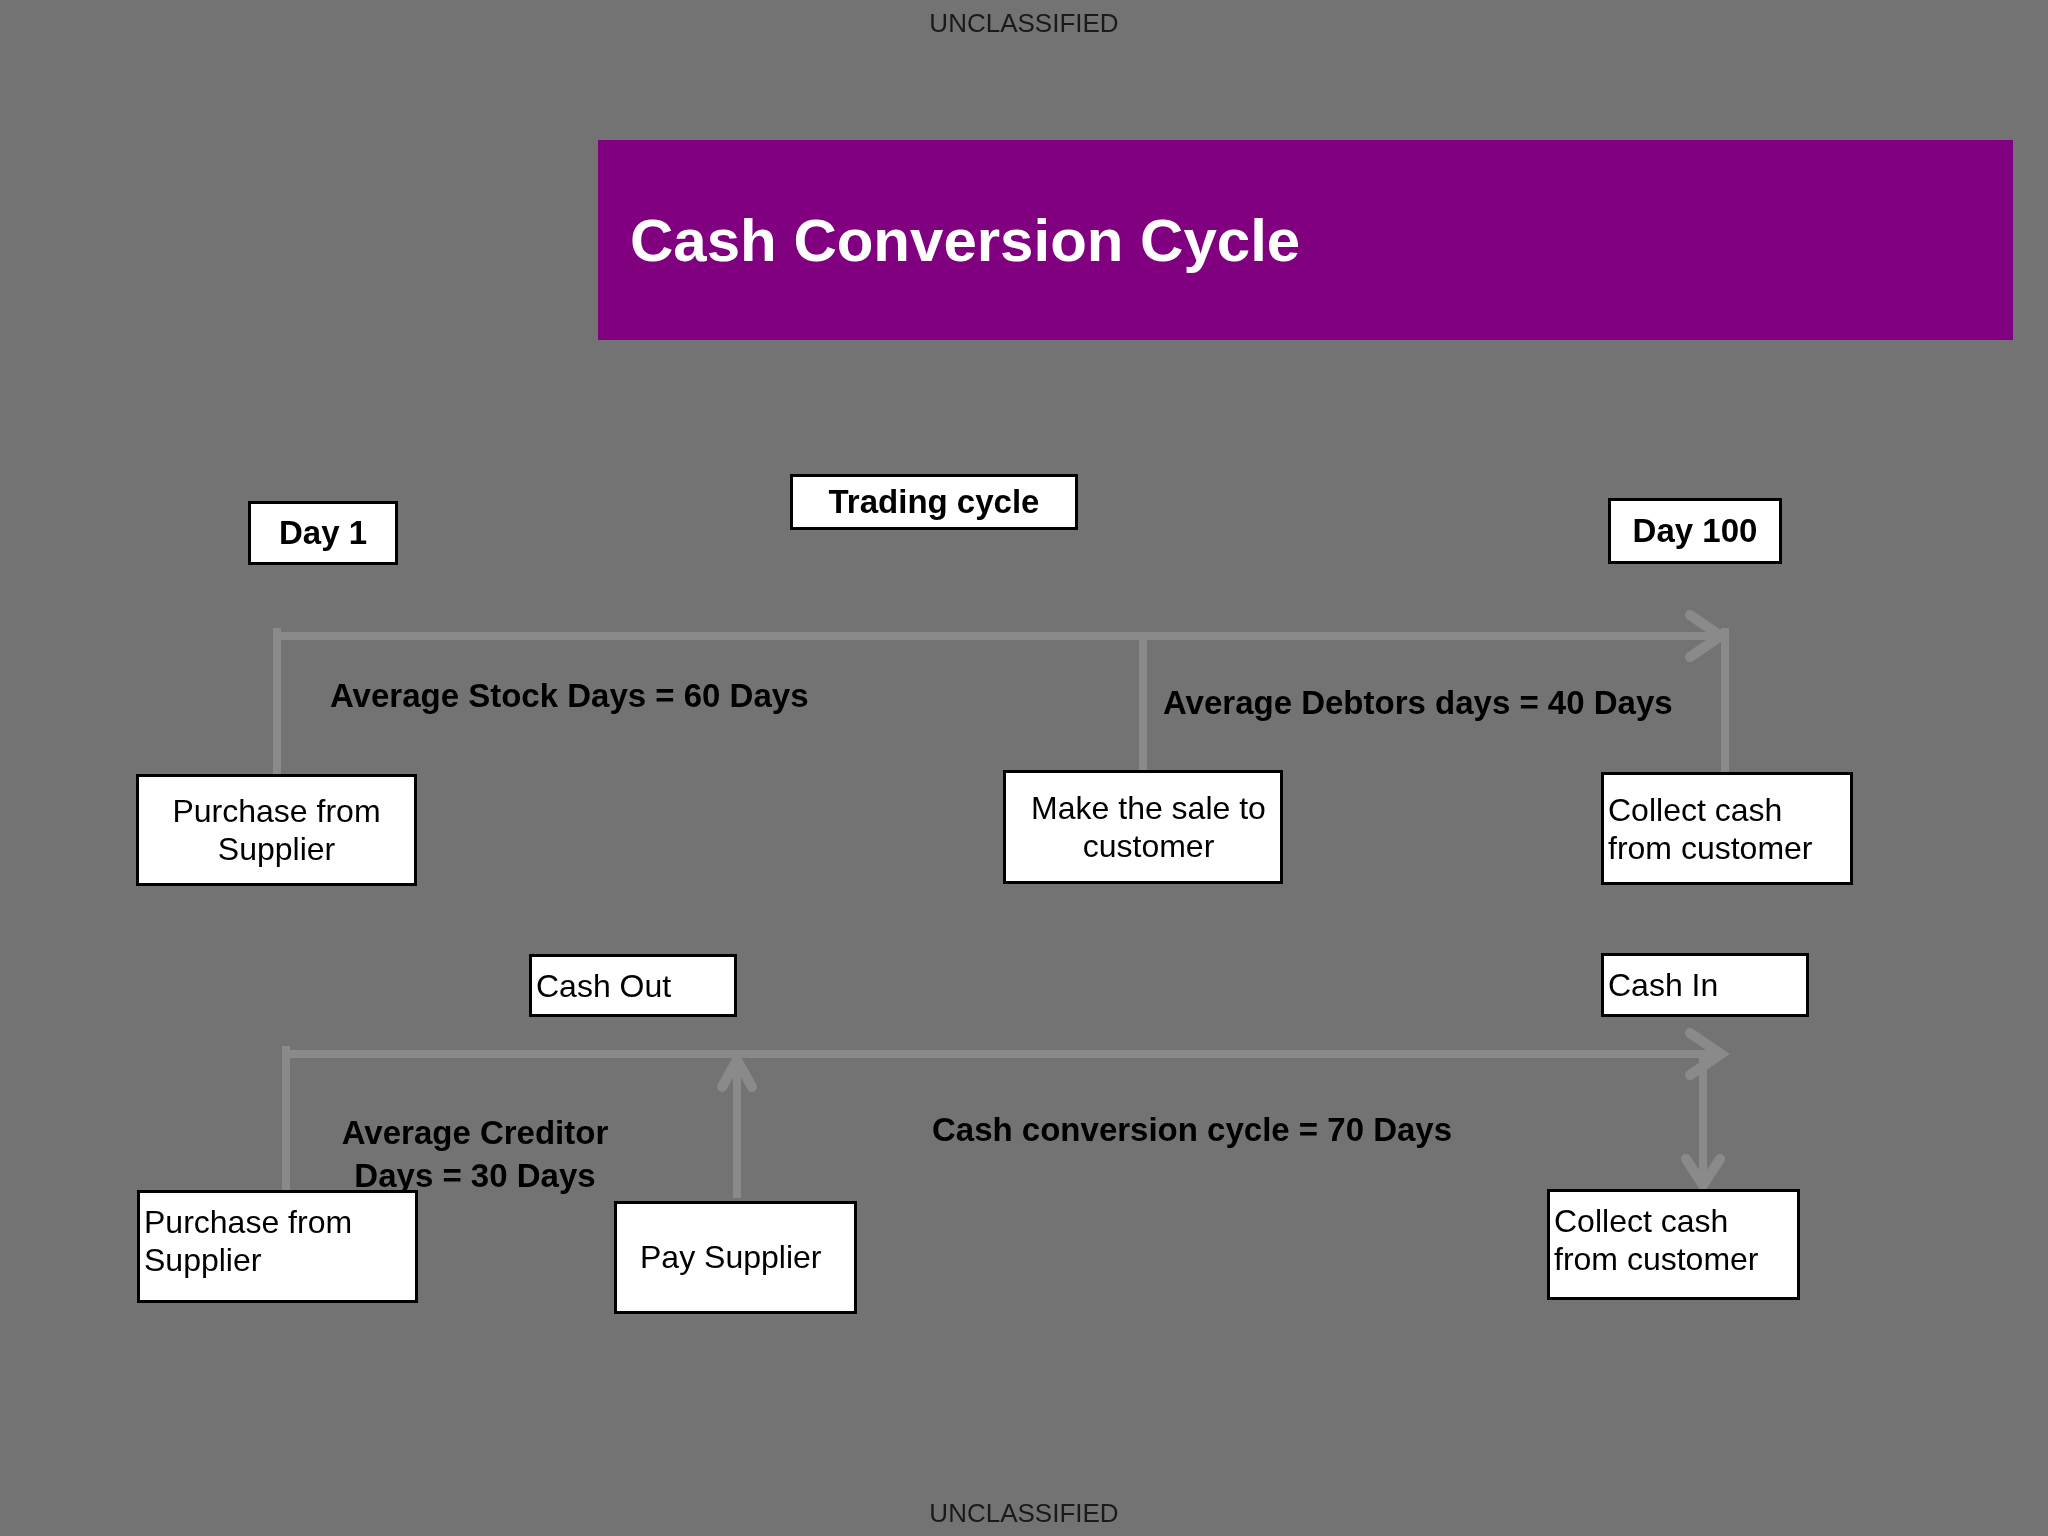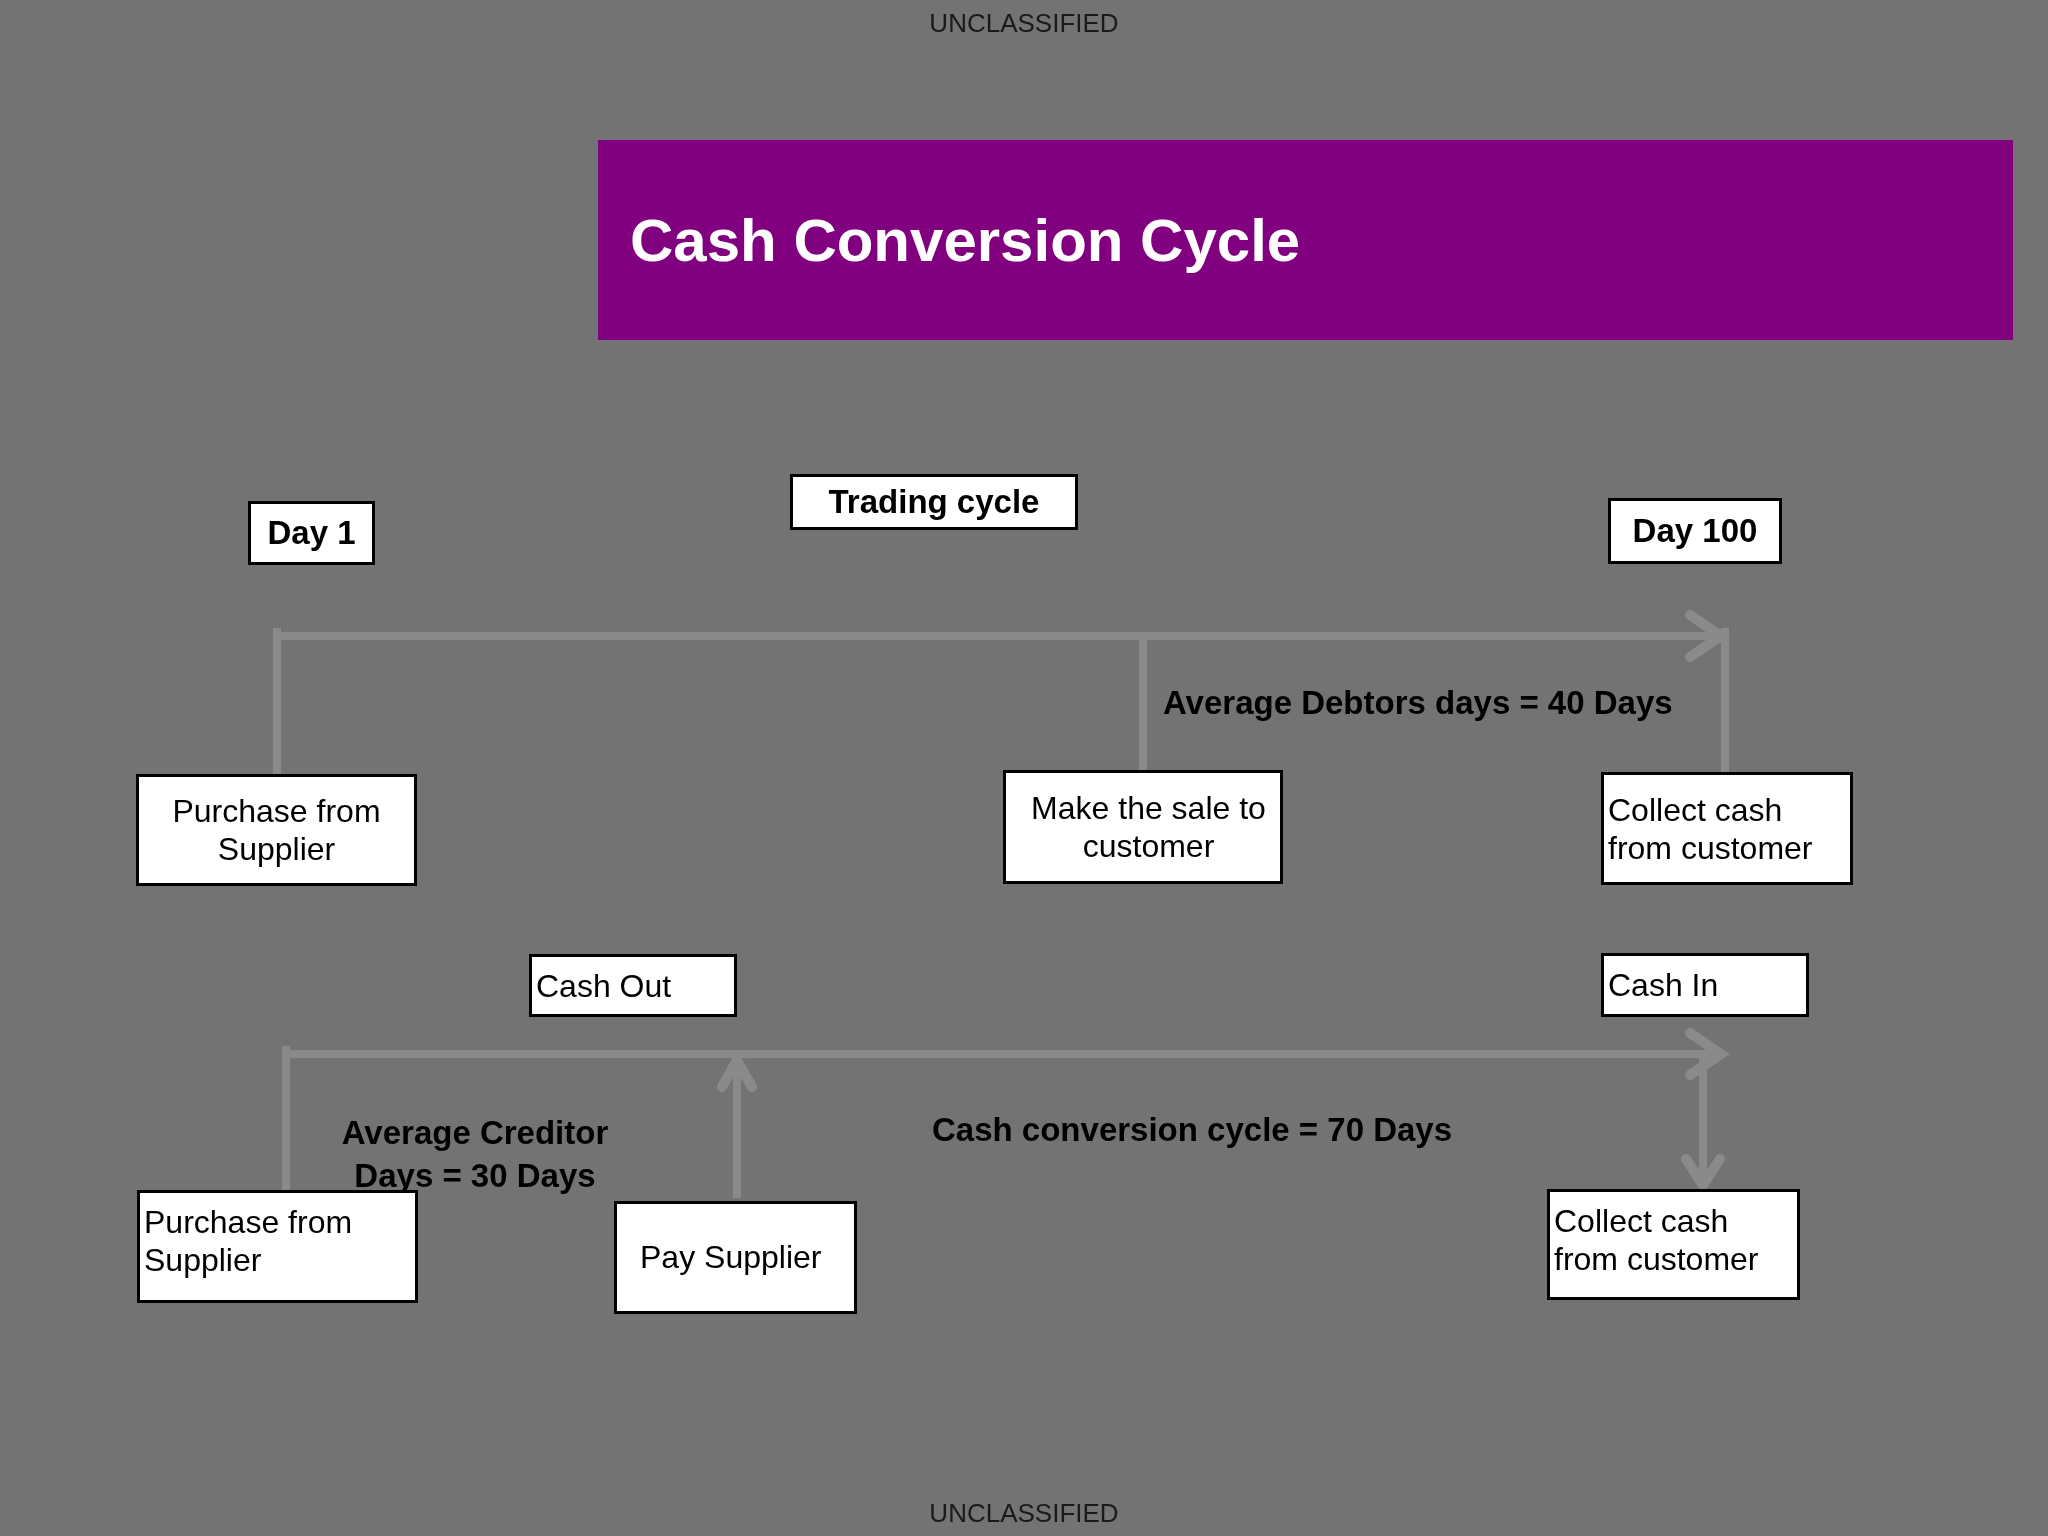--- a/index.html
+++ b/index.html
@@ -33,21 +33,21 @@
     border:3px solid var(--box-border,#000);
     background:#fff;font-size:32px;line-height:38px;
   }
   .box.bold{font-weight:bold;font-size:33px;}
   .box.center{display:flex;flex-direction:column;justify-content:center;text-align:center;}
   .box.leftpad{padding-left:4px;text-align:left;}
   .box.vcenter{display:flex;flex-direction:column;justify-content:center;}
   .annot{
     position:absolute;font-weight:bold;font-size:33px;line-height:40px;white-space:nowrap;
   }
-  #box-day1{left:248px;top:501px;width:127px;height:64px;}
+  #box-day1{left:248px;top:501px;width:150px;height:64px;}
   #box-trading{left:790px;top:474px;width:288px;height:56px;}
   #box-day100{left:1608px;top:498px;width:174px;height:66px;}
   #box-purchase-top{left:136px;top:774px;width:281px;height:112px;}
   #box-make-sale{left:1003px;top:770px;width:280px;height:114px;padding-left:11px;}
   #box-collect-top{left:1601px;top:772px;width:252px;height:113px;}
   #box-cash-out{left:529px;top:954px;width:208px;height:63px;}
   #box-cash-in{left:1601px;top:953px;width:208px;height:64px;}
   #box-purchase-bottom{left:137px;top:1190px;width:281px;height:113px;padding-top:10px;}
   #box-pay-supplier{left:614px;top:1201px;width:243px;height:113px;padding-top:34px;padding-left:23px;}
   #box-collect-bottom{left:1547px;top:1189px;width:253px;height:111px;padding-top:10px;}
@@ -88,20 +88,21 @@
         <line x1="1703" y1="1058" x2="1703" y2="1182"></line>
         <polyline points="1686,1159 1703,1185 1720,1159" stroke-width="10" stroke-linecap="round"></polyline>
       </g>
     </g>
   </svg>
 
   <div id="box-day1" class="box bold center">Day 1</div>
   <div id="box-trading" class="box bold center">Trading cycle</div>
   <div id="box-day100" class="box bold center">Day 100</div>
 
+  <div id="annot-stock" class="annot">Average Stock Days = 60 Days</div>
   <div id="annot-debtors" class="annot">Average Debtors days = 40 Days</div>
 
   <div id="box-purchase-top" class="box center">
     <span>Purchase from</span>
     <span>Supplier</span>
   </div>
   <div id="box-make-sale" class="box center">
     <span>Make the sale to</span>
     <span>customer</span>
   </div>

